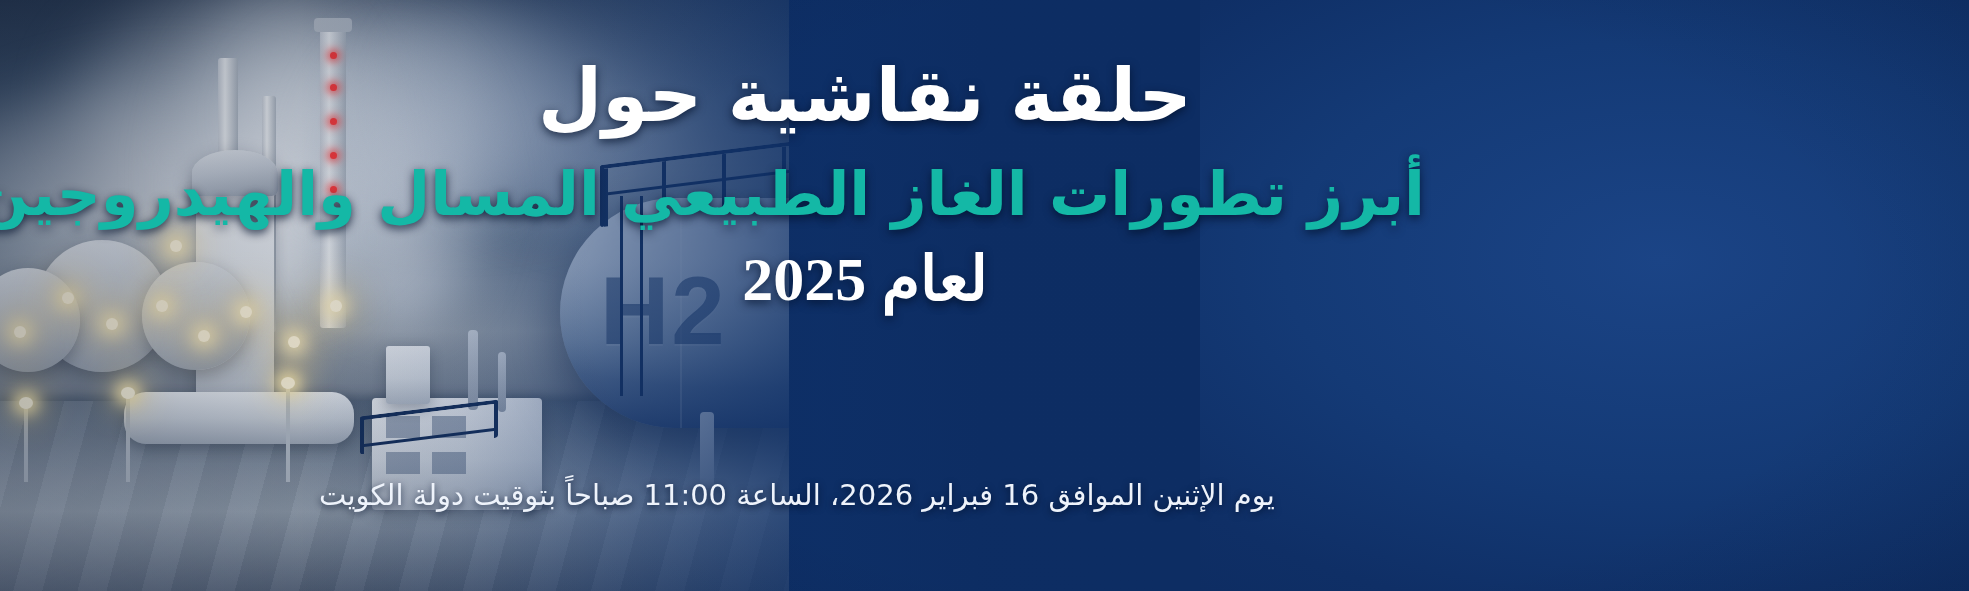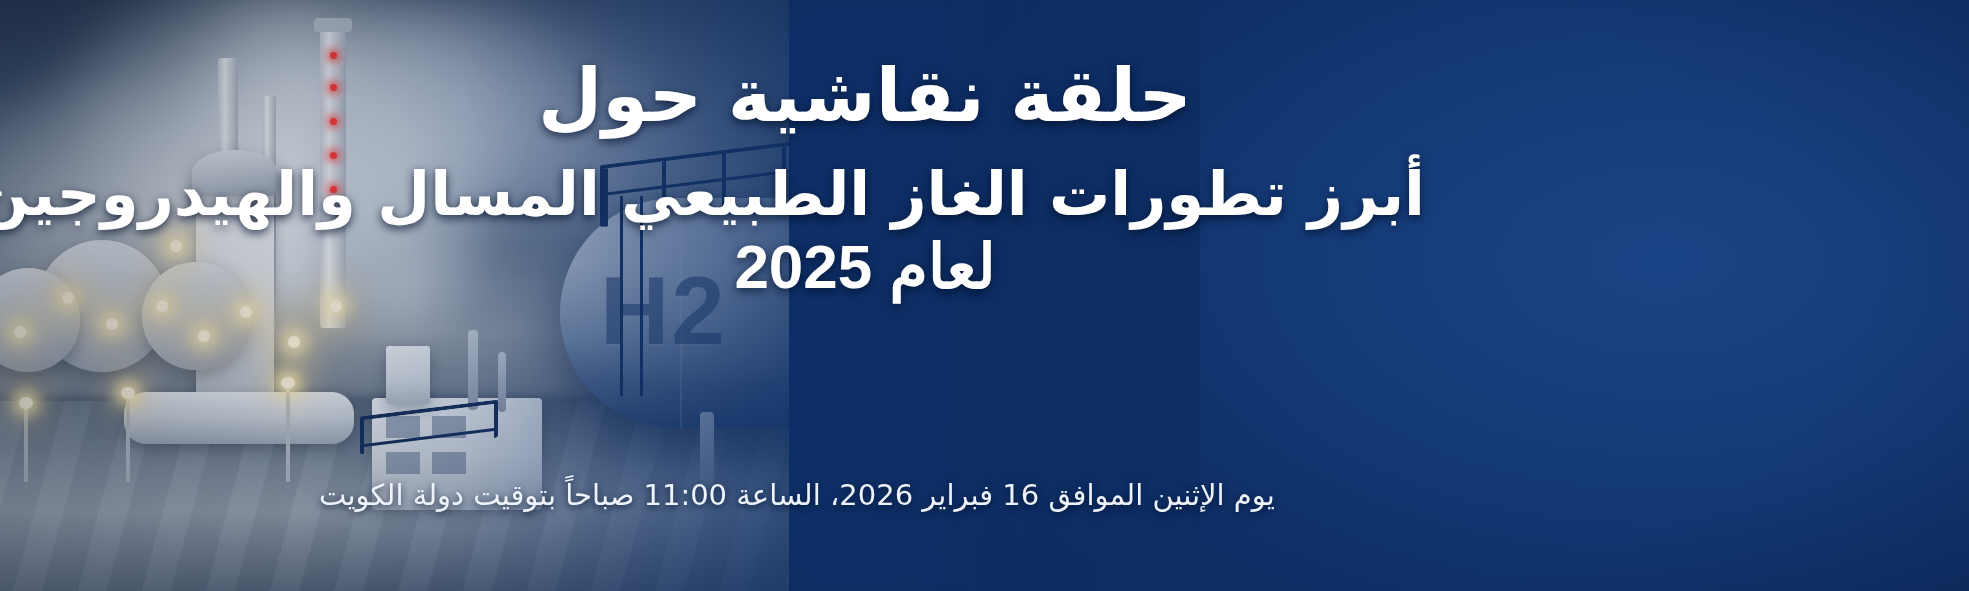--- a/index.html
+++ b/index.html
@@ -160,29 +160,29 @@
     direction:rtl;
   }
   .t-line1{
     font-family:"DejaVu Sans","Liberation Sans",sans-serif;
     font-size:74px;font-weight:700;color:#ffffff;line-height:1.08;
     text-shadow:0 3px 10px rgba(3,16,42,.75);
     white-space:nowrap;
   }
   .t-line2{
     font-family:"DejaVu Sans","Liberation Sans",sans-serif;
-    font-size:61px;font-weight:700;color:#ffffff;line-height:1.1;
+    font-size:61px;font-weight:700;color:#14b8a6;line-height:1.1;
     margin-top:24px;
     text-shadow:0 3px 10px rgba(3,16,42,.8);
     white-space:nowrap;
   }
   .t-line3{
-    font-family:Liberation Sans, sans-serif;
+    font-family:Liberation Serif, serif;
     font-size:62px;font-weight:700;color:#ffffff;line-height:1.1;
-    margin-top:6px;
+    margin-top:18px;
     text-shadow:0 3px 10px rgba(3,16,42,.75);
     white-space:nowrap;
   }
   .t-date{
     position:absolute;right:556px;top:478px;width:1090px;
     text-align:left;direction:rtl;
     font-family:"DejaVu Sans","Liberation Sans",sans-serif;
     font-size:29px;font-weight:400;color:#eef3fb;
     text-shadow:0 2px 7px rgba(3,16,42,.8);
     white-space:nowrap;

